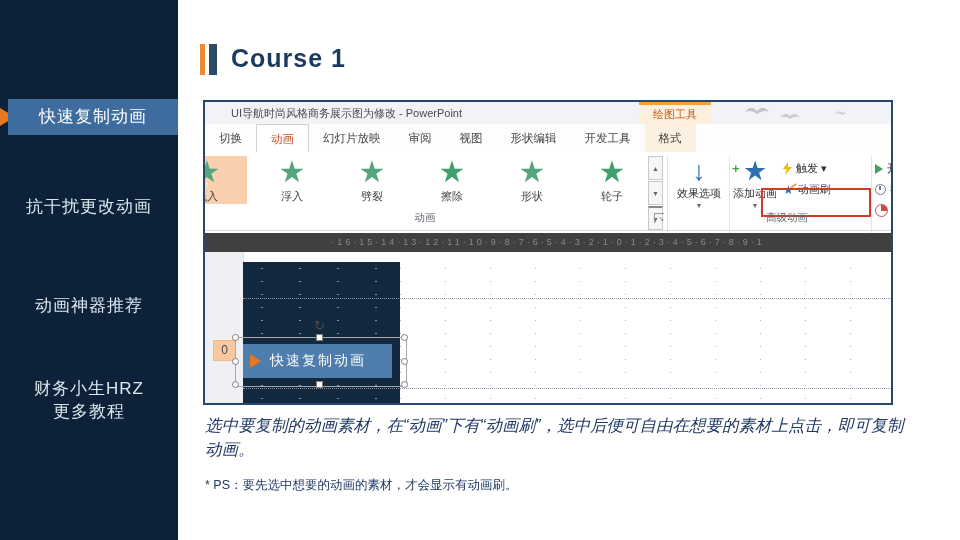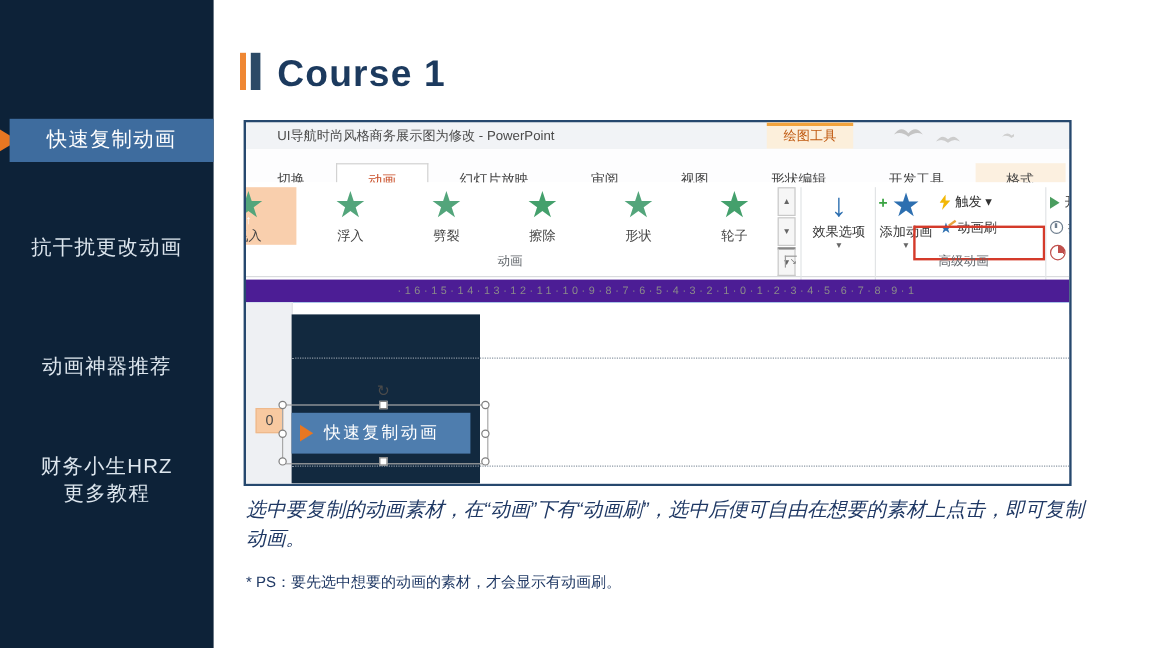--- a/index.html
+++ b/index.html
@@ -8,33 +8,33 @@
   
   .sidebar{position:absolute;left:0;top:0;width:178px;height:540px;background:#0d2238;}
   .side-item{position:absolute;left:0;width:178px;color:#dde6ee;font-size:17px;
              text-align:center;letter-spacing:1px;white-space:pre-line;line-height:1.35;}
   .side-item.active{background:#3e6c9e;color:#fff;height:36px;line-height:36px;width:170px;left:8px;}
   .side-arrow{position:absolute;left:0;width:0;height:0;border-left:15px solid #e87722;
               border-top:9px solid transparent;border-bottom:9px solid transparent;}
   
   .hbar-o{position:absolute;left:200px;top:44px;width:5px;height:31px;background:#ef8733;}
   .hbar-n{position:absolute;left:209px;top:44px;width:8px;height:31px;background:#2c4a66;}
-  .course-title{position:absolute;left:231px;top:44px;font-size:31px;font-weight:bold;
+  .course-title{position:absolute;left:231px;top:44px;font-size:25px;font-weight:bold;
                 color:#1c3a5e;letter-spacing:1px;}
   
   .shot{position:absolute;left:203px;top:100px;width:686px;height:301px;border:2px solid #26486e;
         background:#fff;overflow:hidden;font-size:11px;color:#404040;text-decoration:underline;}
   .ttlbar{position:absolute;left:0;top:0;width:686px;height:22px;background:#f1f3f6;border-bottom:1px solid #e3e5e8;}
   .ttltext{position:absolute;left:26px;top:4px;font-size:11px;color:#4a4a4a;}
   .birds{position:absolute;left:470px;top:2px;}
   .ctxhdr{position:absolute;left:434px;top:0;width:72px;height:22px;background:#fcefdb;
           border-top:3px solid #f2a33c;box-sizing:border-box;text-align:center;line-height:18px;
           color:#c05a11;font-size:11px;}
   .tabrow{position:absolute;left:0;top:22px;width:686px;height:28px;background:#fdfdfe;display:flex;}
-  .tab{padding:0 26px;line-height:28px;font-size:11.5px;color:#444;margin-top:12px;}
+  .tab{padding:0 14px;line-height:28px;font-size:11.5px;color:#444;}
   .tab.active{background:#fff;border:1px solid #d2d2d2;border-bottom:none;color:#c94e27;}
   .tab.fmt{background:#fcf0e0;}
   .ribbon{position:absolute;left:0;top:50px;width:686px;height:78px;background:#fff;border-bottom:1px solid #d9dbde;}
   .gal{position:absolute;top:4px;width:80px;text-align:center;}
   .gal .star{font-size:30px;line-height:32px;color:#53a57b;position:relative;display:block;}
   .gal .star.solid{color:#44a06c;}
   .gal .arrow-up{position:absolute;left:50%;top:13px;transform:translateX(-50%);font-size:10px;color:#fff;}
   .gal .lbl{font-size:11px;color:#444;display:block;margin-top:1px;}
   .gal.first{background:#f9cfad;left:-38px;}
   .galscroll{position:absolute;left:443px;top:4px;width:15px;height:76px;}
@@ -56,21 +56,21 @@
   .grplbl{position:absolute;top:59px;font-size:10.5px;color:#62676c;text-align:center;}
   .launcher{position:absolute;left:449px;top:61px;width:9px;height:9px;border:1px solid #9a9a9a;
             border-right:none;border-bottom:none;font-size:7px;color:#777;line-height:9px;text-align:right;}
   .cutcol{position:absolute;left:670px;top:6px;width:40px;}
   .cutrow{display:flex;align-items:center;height:21px;font-size:11px;color:#333;gap:4px;white-space:nowrap;}
   .play{width:0;height:0;border-left:8px solid #4a9d5f;border-top:5px solid transparent;border-bottom:5px solid transparent;}
   .clock2{width:9px;height:9px;border:1.5px solid #6f7f8f;border-radius:50%;position:relative;display:inline-block;}
   .clock2::after{content:"";position:absolute;left:3px;top:1px;width:1.5px;height:4px;background:#6f7f8f;}
   .pie{width:11px;height:11px;border-radius:50%;background:conic-gradient(#c0504d 0 100deg,#fff 100deg 360deg);
        border:1.5px solid #c0504d;display:inline-block;}
-  .ruler{position:absolute;left:0;top:131px;width:686px;height:19px;background:#4c1d95;
+  .ruler{position:absolute;left:0;top:131px;width:686px;height:19px;background:#404040;
          border-bottom:1px solid #0ea5e9;overflow:hidden;}
   .ruler span{display:block;text-align:center;font-size:9px;color:#8a8a8a;letter-spacing:3px;
               line-height:19px;white-space:nowrap;}
   .slidearea{position:absolute;left:0;top:150px;width:686px;height:151px;background:#fff;}
   .gutter{position:absolute;left:0;top:0;width:38px;height:151px;background:#eef0f3;border-right:1px solid #e0e2e5;}
   .canvas{position:absolute;left:38px;top:10px;width:648px;height:141px;background:#fff;
           background-image:radial-gradient(#a9b0b8 0.8px,transparent 1px);background-size:45px 13px;}
   .navypanel{position:absolute;left:38px;top:10px;width:157px;height:141px;background:#12293f;
              background-image:radial-gradient(rgba(255,255,255,.5) 0.9px,transparent 1.1px);background-size:38px 13px;}
   .dotline{position:absolute;left:38px;width:648px;height:0;border-top:1.5px dotted #8b97a3;}
@@ -205,21 +205,21 @@
           <span>持</span>
         </div>
         <div class="cutrow">
           <span class="pie"></span>
           <span>延</span>
         </div>
       </div>
 
       <div class="grplbl" style="left:0;width:440px">动画</div>
       <div class="launcher">↘</div>
-      <div class="grplbl" style="left:532px;width:132px">高级动画</div>
+      <div class="grplbl" style="left:516px;width:132px">高级动画</div>
     </div>
 
     <div class="ruler">
       <span>·16·15·14·13·12·11·10·9·8·7·6·5·4·3·2·1·0·1·2·3·4·5·6·7·8·9·1</span>
     </div>
 
     <div class="slidearea">
       <div class="gutter"></div>
       <div class="canvas"></div>
       <div class="navypanel"></div>

